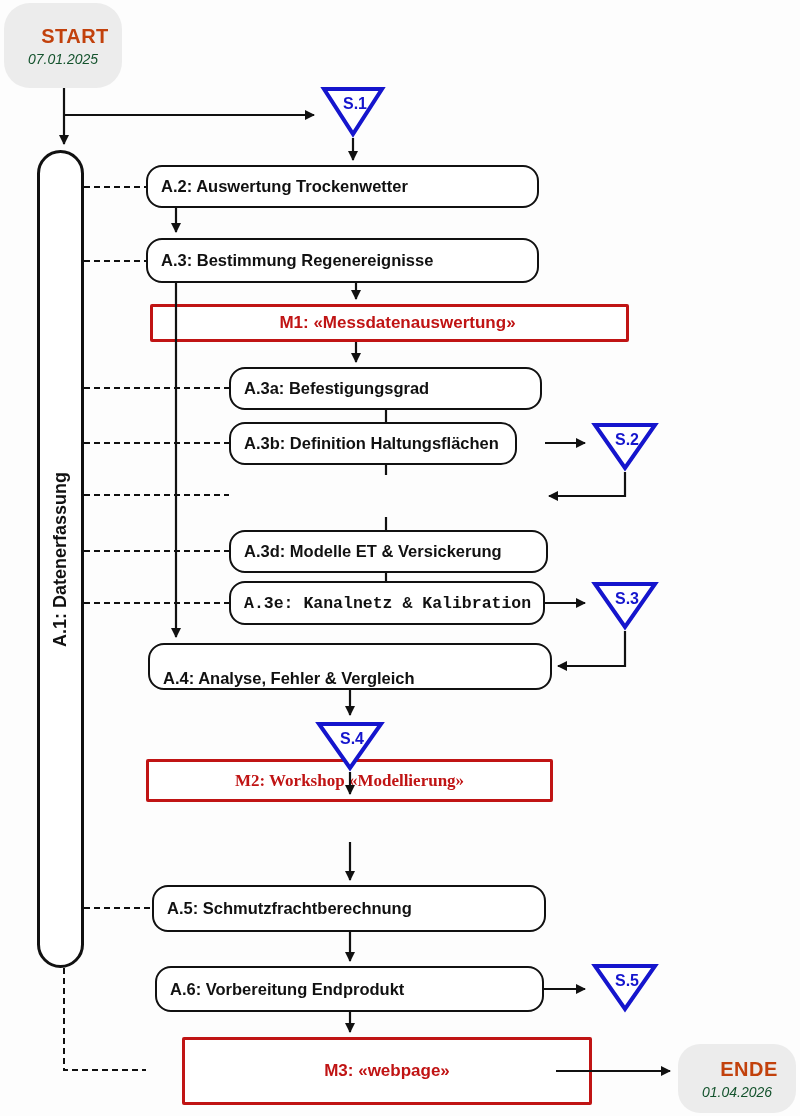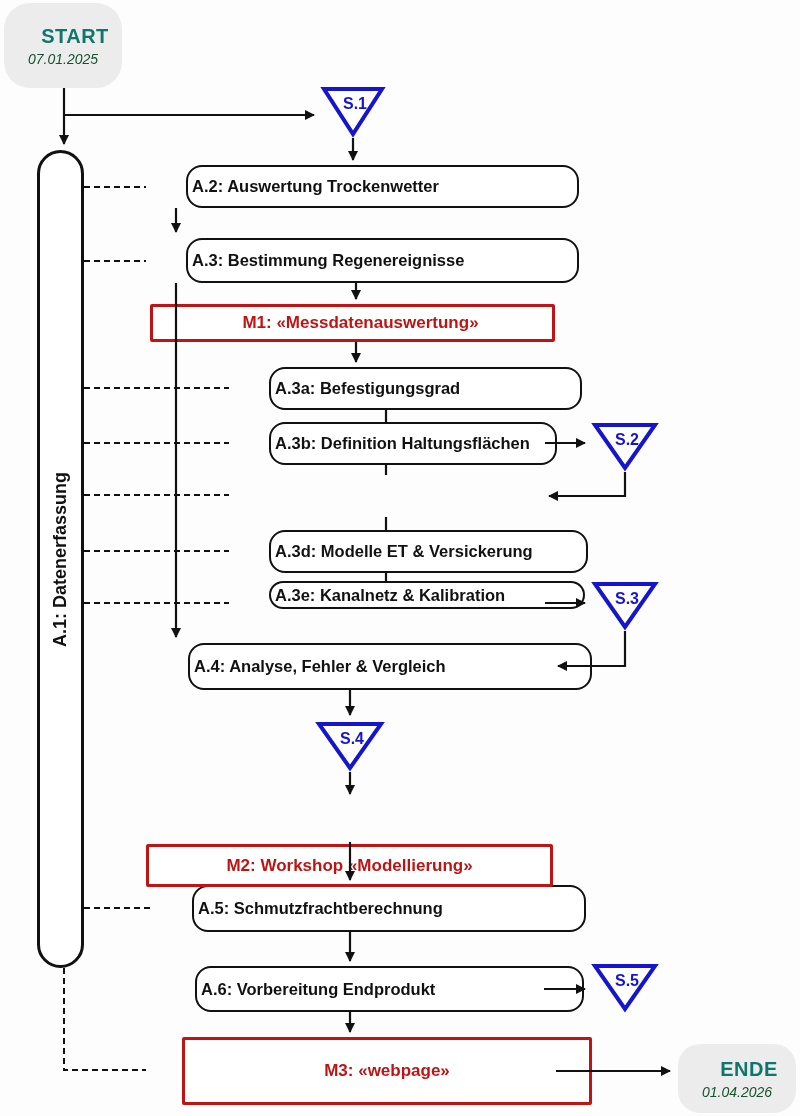--- a/index.html
+++ b/index.html
@@ -2,24 +2,24 @@
 <html><head>
 <meta charset="utf-8">
 <style>
   html,body{margin:0;padding:0;}
   body{font-family:"Liberation Sans", sans-serif; background:#ffffff;}
   #canvas{position:relative;width:800px;height:1116px;background:#fdfdfd;overflow:hidden;}
 
   .node{position:absolute;box-sizing:border-box;display:flex;align-items:center;z-index:2;background:#ffffff;}
 
   .terminal{background:#ececec;border:none;border-radius:26px;flex-direction:column;justify-content:center;text-align:center;z-index:2;}
-  .terminal .t-label{font-weight:bold;font-size:20px;color:#0f766e;letter-spacing:.5px;margin-left:24px;}
+  .terminal .t-label{font-weight:bold;font-size:20px;color:#c2410c;letter-spacing:.5px;margin-left:24px;}
   .terminal .t-date{font-style:italic;font-size:14px;color:#14532d;margin-top:3px;}
 
-  .activity{border:2.5px solid #111;border-radius:16px;font-weight:bold;font-size:16.5px;color:#111;padding-left:4px;white-space:nowrap;overflow:hidden;margin-left:40px;}
+  .activity{border:2.5px solid #111;border-radius:16px;font-weight:bold;font-size:16.5px;color:#111;padding-left:13px;white-space:nowrap;overflow:hidden;}
 
   .milestone{border:3px solid #c01414;border-radius:2px;justify-content:center;font-weight:bold;font-size:17px;color:#c01414;text-align:center;white-space:nowrap;}
 
   .lane{border:3px solid #111;border-radius:24px;justify-content:center;}
   .lane .lane-label{transform:rotate(-90deg);white-space:nowrap;font-weight:bold;font-size:18px;color:#111;}
 
   .tri{position:absolute;z-index:3;}
   .tri text{font-weight:bold;font-size:16px;fill:#1515cd;text-anchor:middle;font-family:"Liberation Sans",sans-serif;}
 
   #wires{position:absolute;left:0;top:0;z-index:5;pointer-events:none;}
@@ -57,41 +57,41 @@
 
   <div class="node activity" style="left:229px;top:422px;width:288px;height:43px;">
       <span>A.3b: Definition Haltungsflächen</span>
     </div>
 
 
   <div class="node activity" style="left:229px;top:530px;width:319px;height:43px;">
       <span>A.3d: Modelle ET &amp; Versickerung</span>
     </div>
 
-  <div class="node activity" style="left:229px;top:581px;width:316px;height:28px;">
+  <div class="node activity" style="left:229px;top:581px;width:316px;height:44px;font-family:Liberation Mono, monospace;">
       <span>A.3e: Kanalnetz &amp; Kalibration</span>
     </div>
 
-  <div class="node activity" style="left:148px;top:643px;width:404px;height:47px;">
+  <div class="node activity" style="left:148px;top:643px;width:404px;height:47px;align-items:flex-end;">
       <span>A.4: Analyse, Fehler &amp; Vergleich</span>
     </div>
 
   <div class="node activity" style="left:152px;top:885px;width:394px;height:47px;text-align:center;">
       <span>A.5: Schmutzfrachtberechnung</span>
     </div>
 
   <div class="node activity" style="left:155px;top:966px;width:389px;height:46px;">
       <span>A.6: Vorbereitung Endprodukt</span>
     </div>
 
-  <div class="node milestone" style="left:150px;top:304px;width:405px;height:38px;padding-left:16px;">
+  <div class="node milestone" style="left:150px;top:304px;width:479px;height:38px;padding-left:16px;">
       <span>M1: «Messdatenauswertung»</span>
     </div>
 
-  <div class="node milestone" style="left:146px;top:844px;width:407px;height:43px;">
+  <div class="node milestone" style="left:146px;top:759px;width:407px;height:43px;font-family:Liberation Serif, serif;">
       <span>M2: Workshop «Modellierung»</span>
     </div>
 
   <div class="node milestone" style="left:146px;top:1037px;width:410px;height:68px;margin-left:36px;">
       <span>M3: «webpage»</span>
     </div>
 
   <svg class="tri" style="left:320px;top:84px;" width="66" height="54" viewBox="0 0 66 54">
     <path d="M4,5 L62,5 L33,50 Z" fill="#ffffff" stroke="#1515cd" stroke-width="4" stroke-linejoin="miter"></path>
     <text x="35" y="25">S.1</text>

